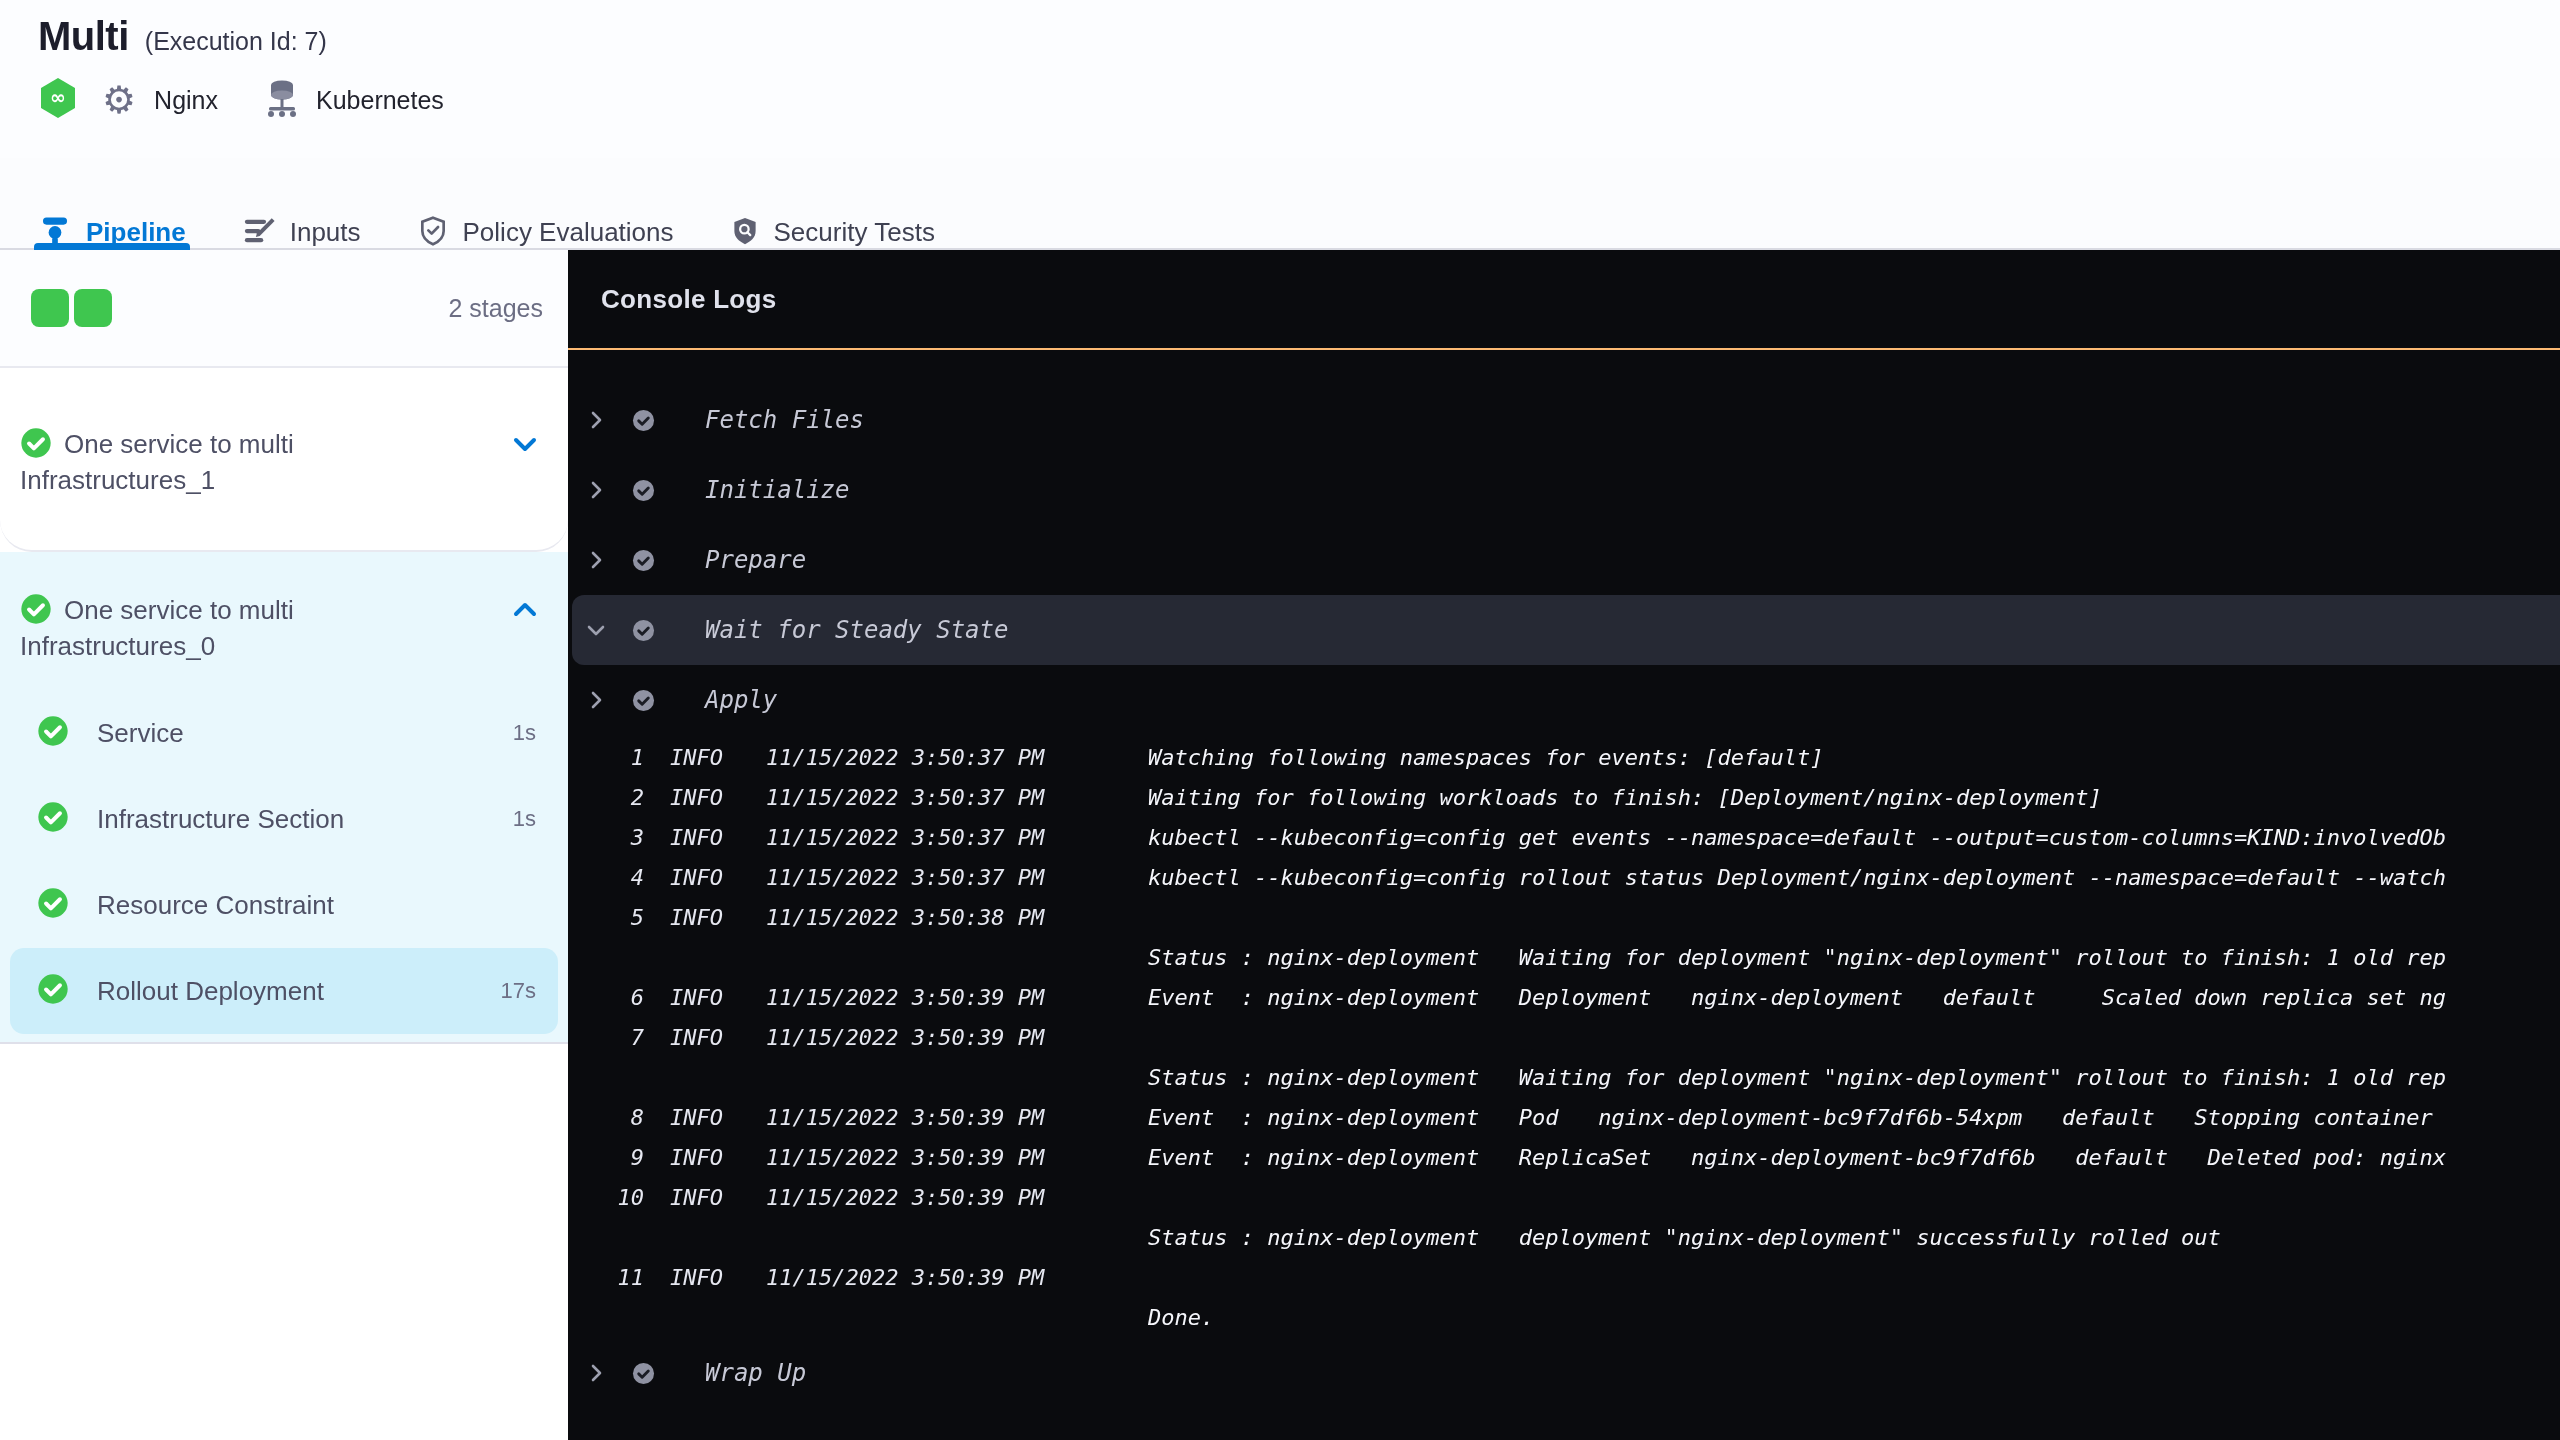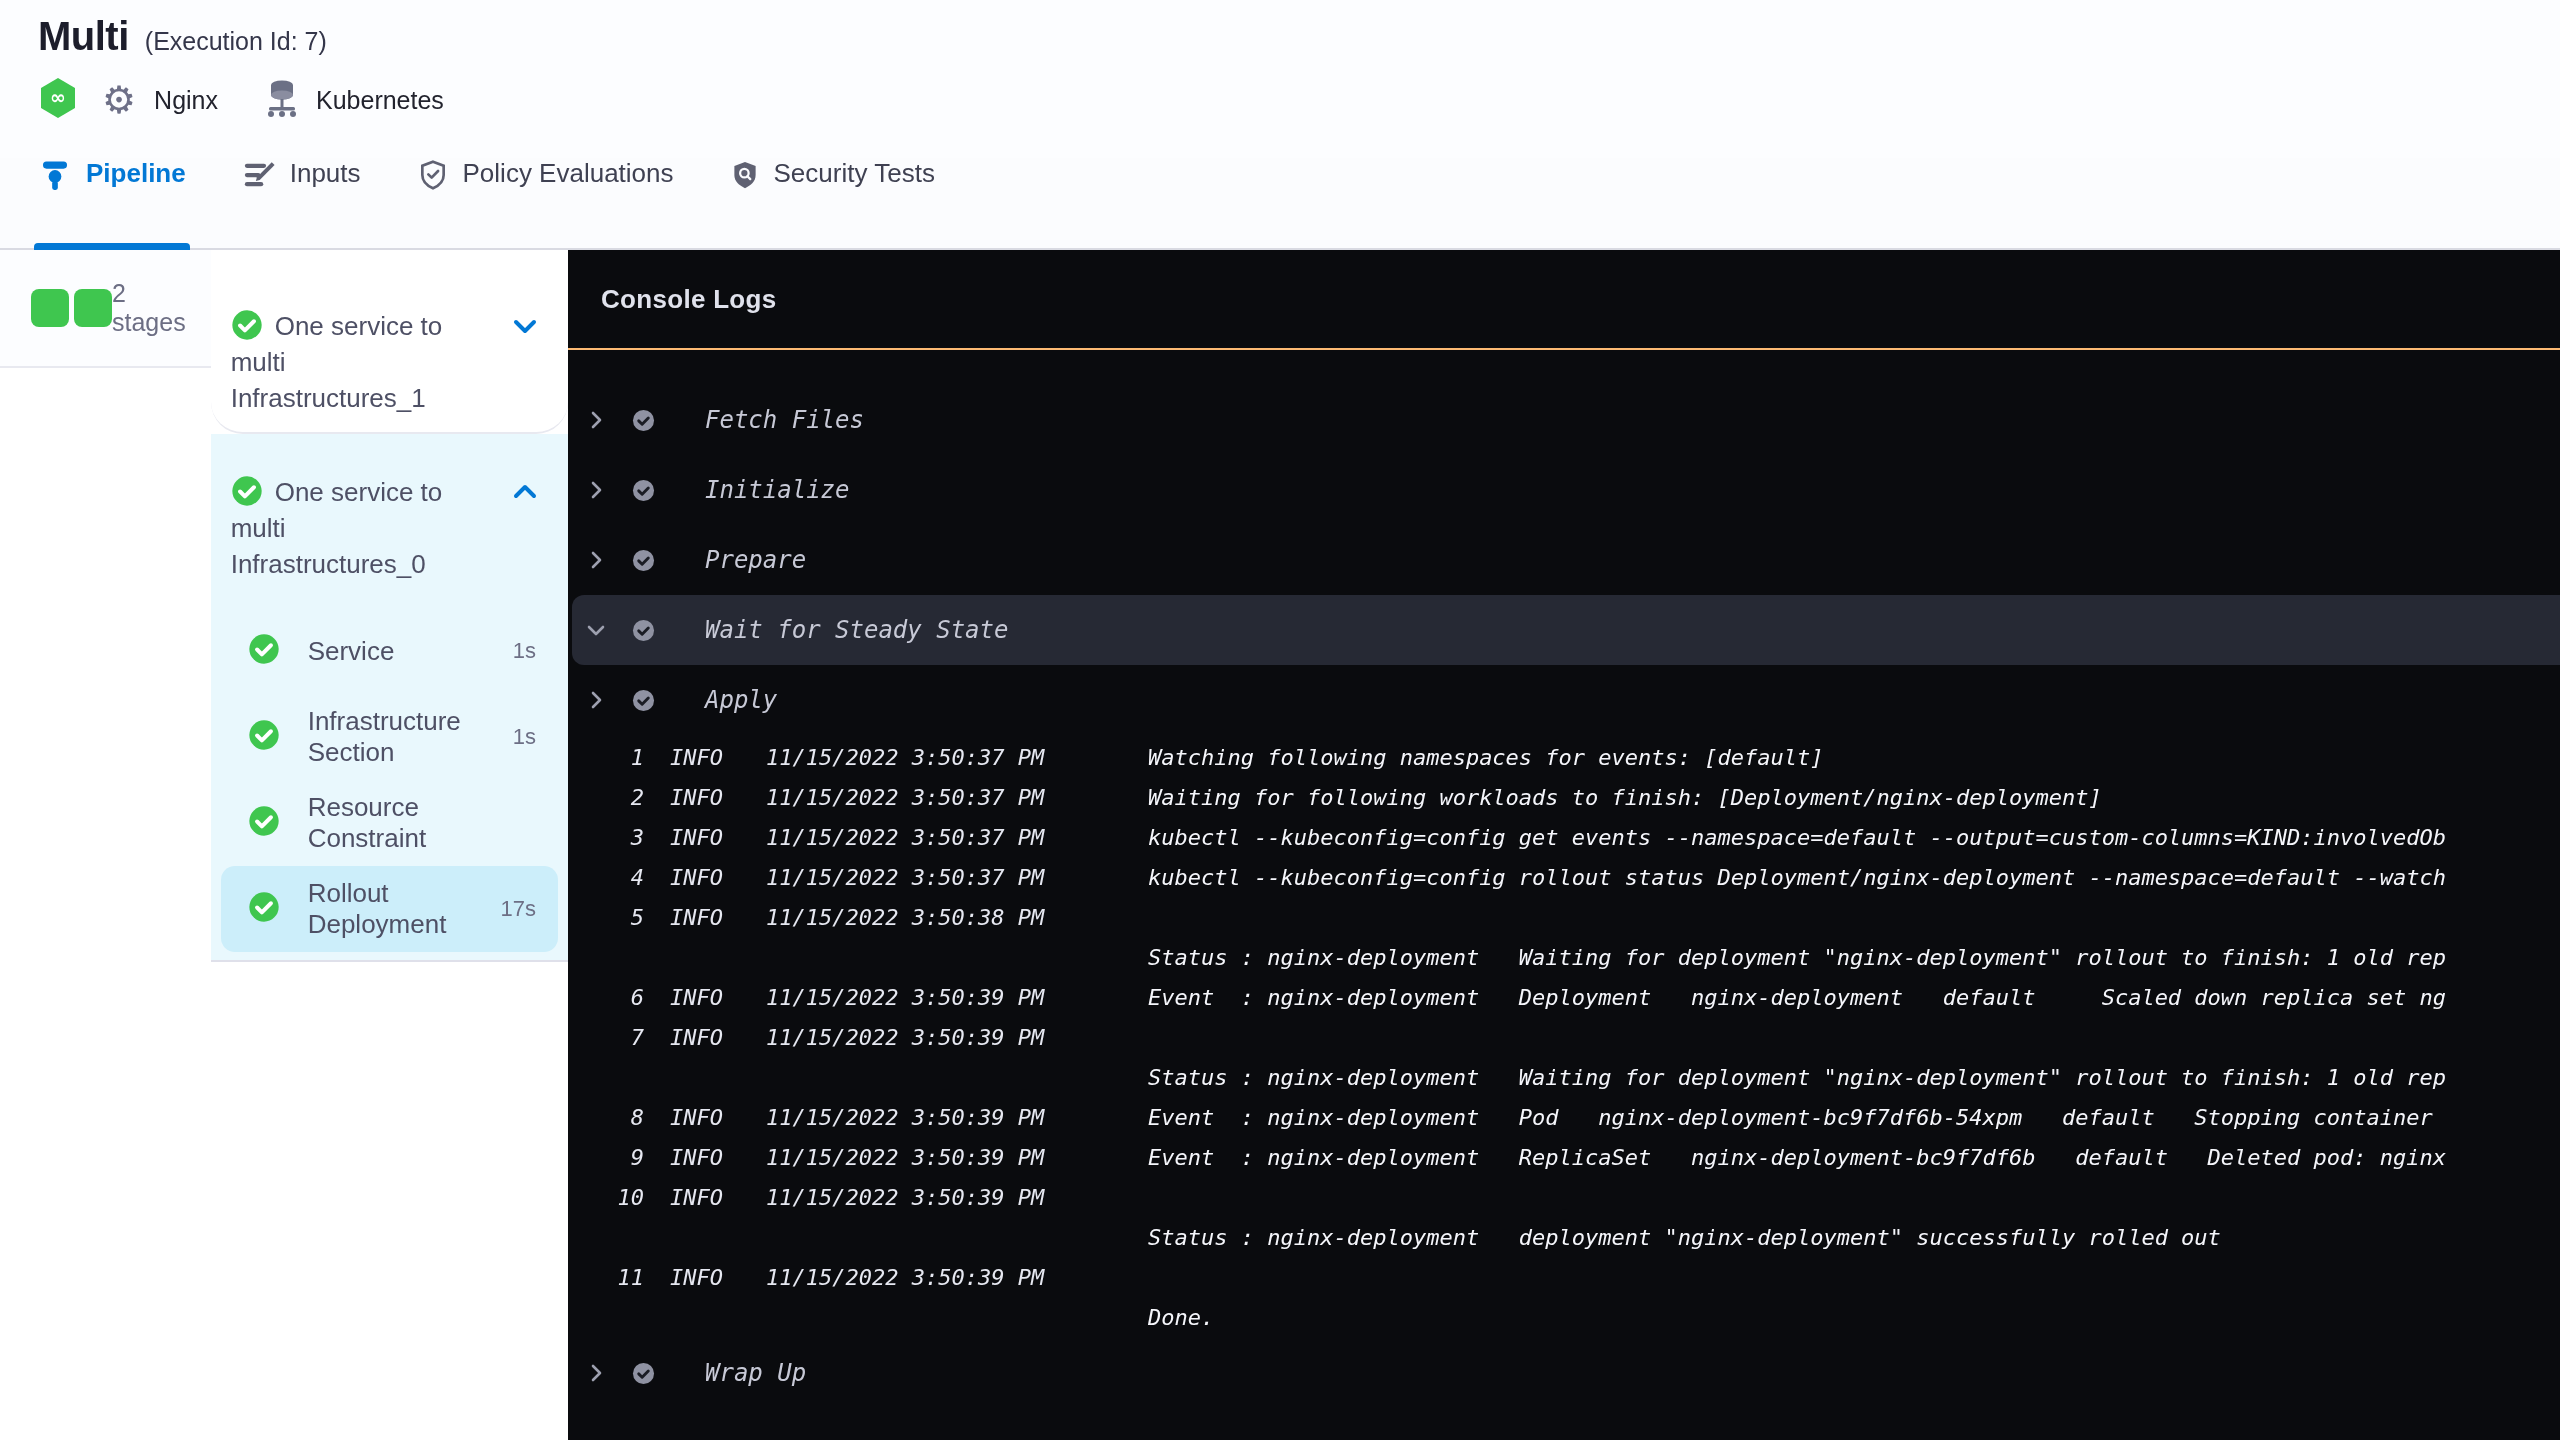--- a/index.html
+++ b/index.html
@@ -13,28 +13,28 @@
   .page-title { font-size:40px; font-weight:bold; color:#1c1d2b; letter-spacing:-0.5px; }
   .execution-id { font-size:25px; color:#34364a; }
   .services-row { margin-top:18px; display:flex; align-items:center; }
   .svc-label { font-size:25px; color:#22232e; font-weight:500; }
   .hex-icon { margin-right:24px; }
   .gear-icon { font-size:38px; line-height:38px; color:#6e7088; margin-right:18px; }
   .k8s-icon { margin-left:46px; margin-right:16px; }
 
   
   .tab-bar { height:92px; background:#fbfcfe; border-bottom:2px solid #d9dae2; display:flex; align-items:stretch; padding-left:34px; gap:48px; }
-  .tab { display:flex; align-items:flex-start; gap:14px; font-size:26px; color:#3f4152; position:relative; cursor:pointer; padding:0 4px; }
+  .tab { display:flex; align-items:flex-end; gap:14px; font-size:26px; color:#3f4152; position:relative; cursor:pointer; padding:0 4px; }
   .tab .ticon { display:flex; }
   .tab.active { color:#0278d5; font-weight:bold; }
   .tab.active::after { content:""; position:absolute; left:0; right:0; bottom:-2px; height:7px; background:#0278d5; border-radius:4px 4px 0 0; }
 
   
   .content { flex:1; display:flex; min-height:0; }
-  .sidebar { width:568px; background:#ffffff; display:flex; flex-direction:row; }
+  .sidebar { width:568px; background:#ffffff; display:flex; flex-direction:column; }
   .console { flex:1; background:#0a0b0e; min-width:0; }
 
   
   .stages-header { height:118px; background:#fcfdff; border-bottom:2px solid #e8e9f0; display:flex; align-items:center; padding:0 25px 0 31px; }
   .squares { display:flex; gap:5px; flex:1; }
   .stage-square { width:38px; height:38px; border-radius:8px; background:var(--green); }
   .stage-count { font-size:25px; color:#6c6e84; }
 
   .stage-block { position:relative; }
   .stage-block.collapsed { height:184px; padding:58px 20px 0 20px; border-bottom:2px solid #e8e9f0; background:#ffffff;border-radius:32px; }

